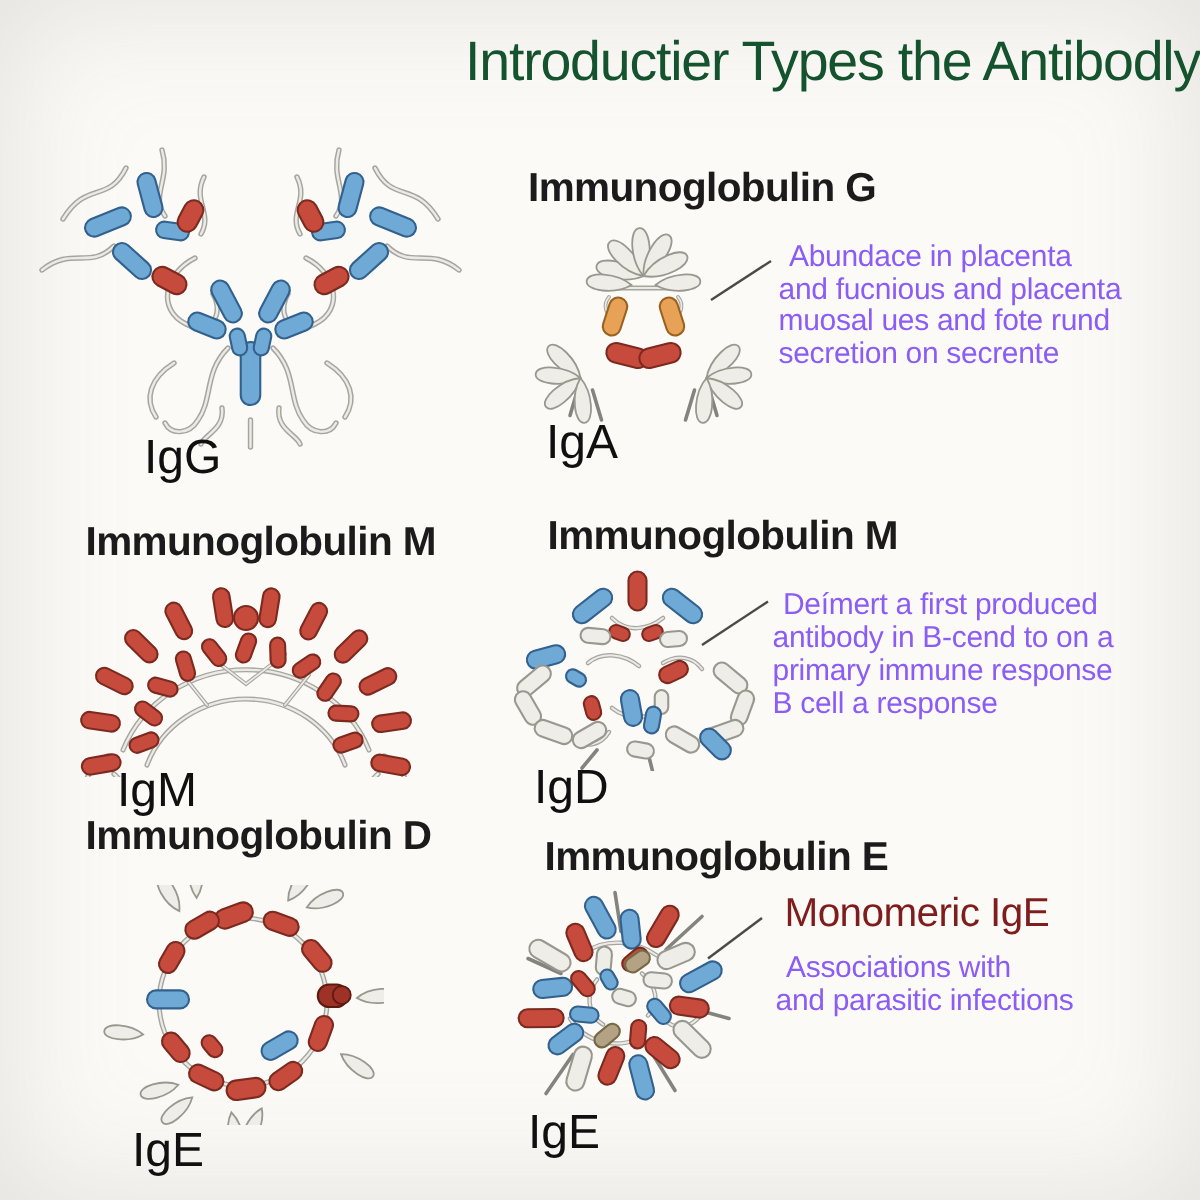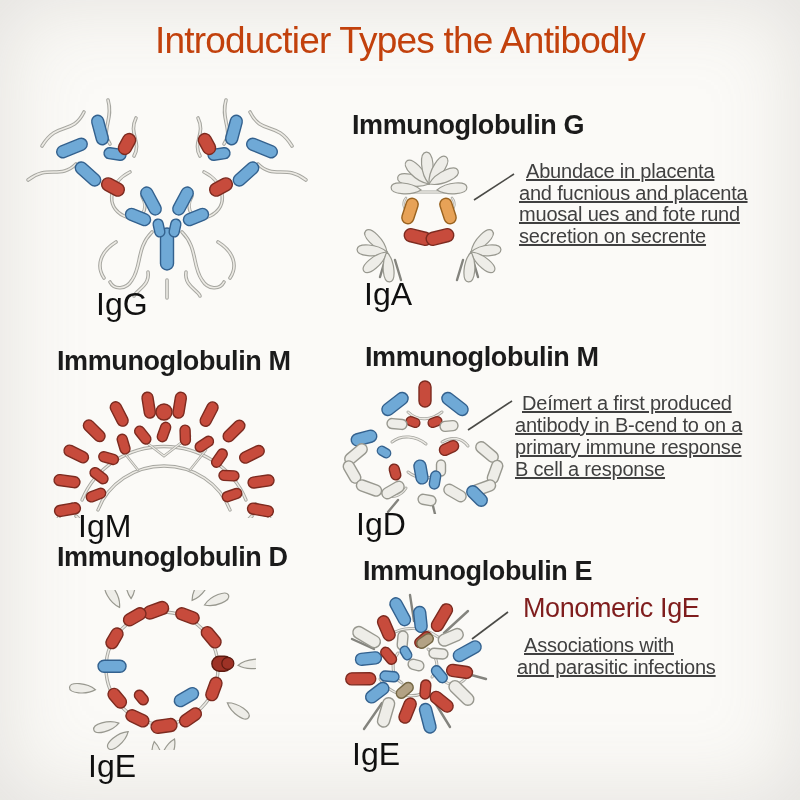--- a/index.html
+++ b/index.html
@@ -5,26 +5,26 @@
   html,body{margin:0;padding:0;}
   body{
     width:800px;height:800px;position:relative;overflow:hidden;
     background:#fbfaf7;
     font-family:"Liberation Sans", sans-serif;
     color:#161616;
   }
   .stage{position:absolute;inset:0;box-shadow:inset 0 0 85px rgba(150,148,140,.24);}
   .title{
     position:absolute;left:0;right:0;top:20px;margin:0;
-    text-align:center;font-size:37px;font-weight:400;letter-spacing:-0.8px;color:#c2410c;
+    text-align:right;font-size:37px;font-weight:400;letter-spacing:-0.8px;color:#14532d;
   }
   .heading{position:absolute;font-size:27px;letter-spacing:-0.4px;color:#1b1b1b;white-space:nowrap;font-weight:bold;}
   .subheading{position:absolute;font-size:27px;letter-spacing:-0.4px;color:#7f1d1d;white-space:nowrap;}
   .mol-label{position:absolute;font-size:32px;color:#101010;}
-  .desc{position:absolute;font-size:20px;line-height:21.5px;letter-spacing:-0.2px;color:#404040;text-decoration:underline;}
+  .desc{position:absolute;font-size:20px;line-height:21.5px;letter-spacing:-0.2px;color:#8b5cf6;}
   .desc .indent{padding-left:7px;}
   .mol{position:absolute;}
   .pointer{position:absolute;}
 </style>
 </head>
 <body>
 
 <div class="stage">
 
   <h1 class="title">Introductier Types the Antibodly</h1>

